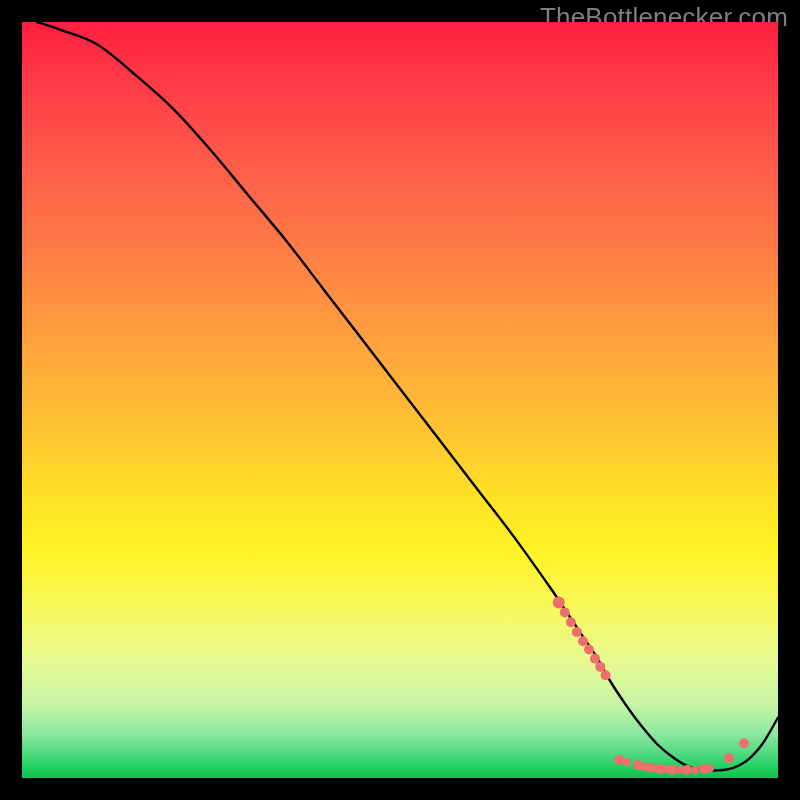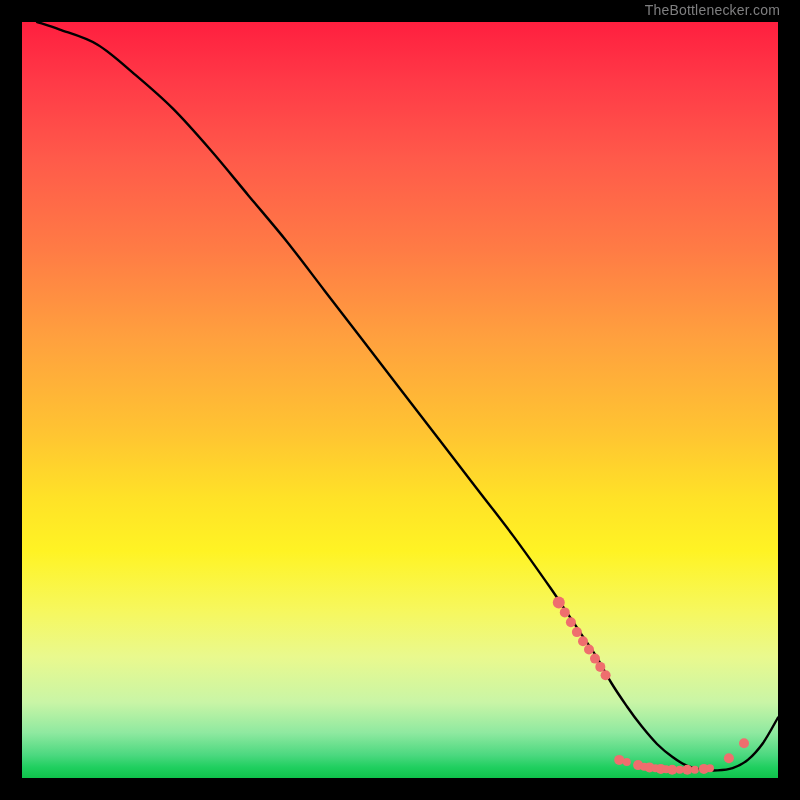--- a/index.html
+++ b/index.html
@@ -39,23 +39,23 @@
       #c9f5a6 90%,
       #8fe9a0 94%,
       #4bd87f 97%,
       #1fcf5f 98.6%,
       #0fc24b 100%
     );
   }
   .watermark {
     position: absolute;
     top: 2px;
-    right: 20px;
+    right: 12px;
     color: #7f7f80;
-    font-size: 14px;
+    font-size: 26px;
     font-weight: 400;
     letter-spacing: 0.2px;
     user-select: none;
   }
   svg.curve {
     position: absolute;
     left: 0;
     top: 0;
     width: 756px;
     height: 756px;

